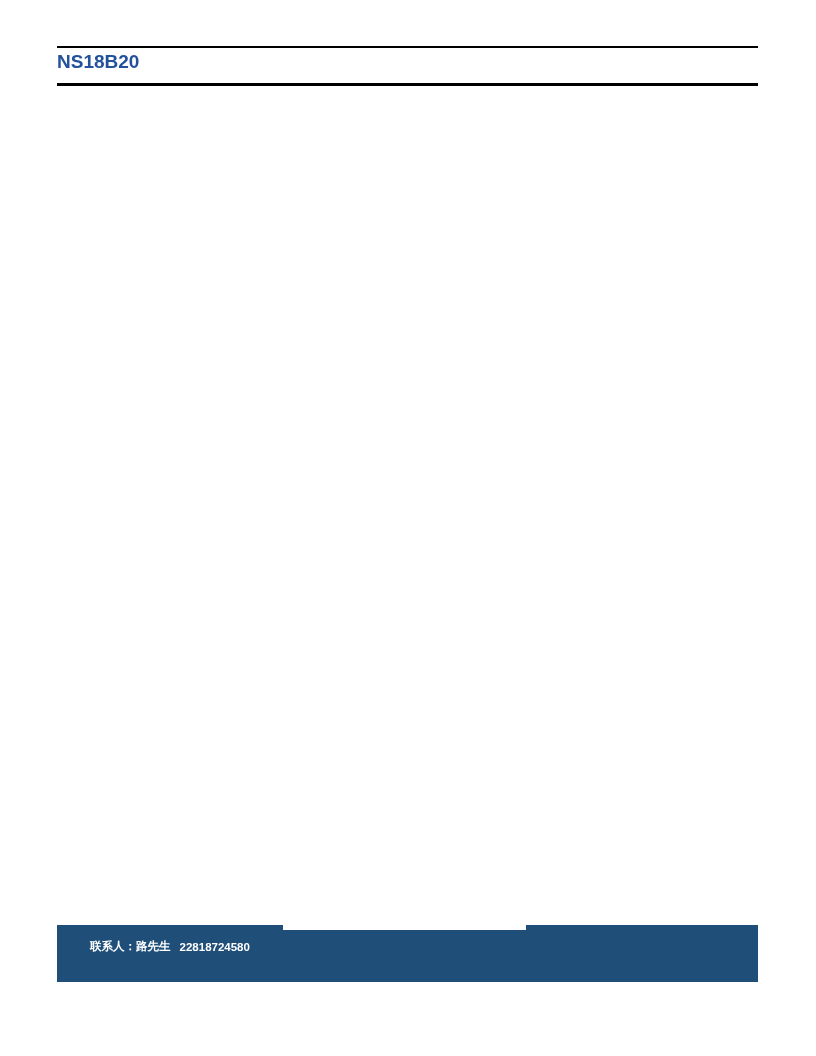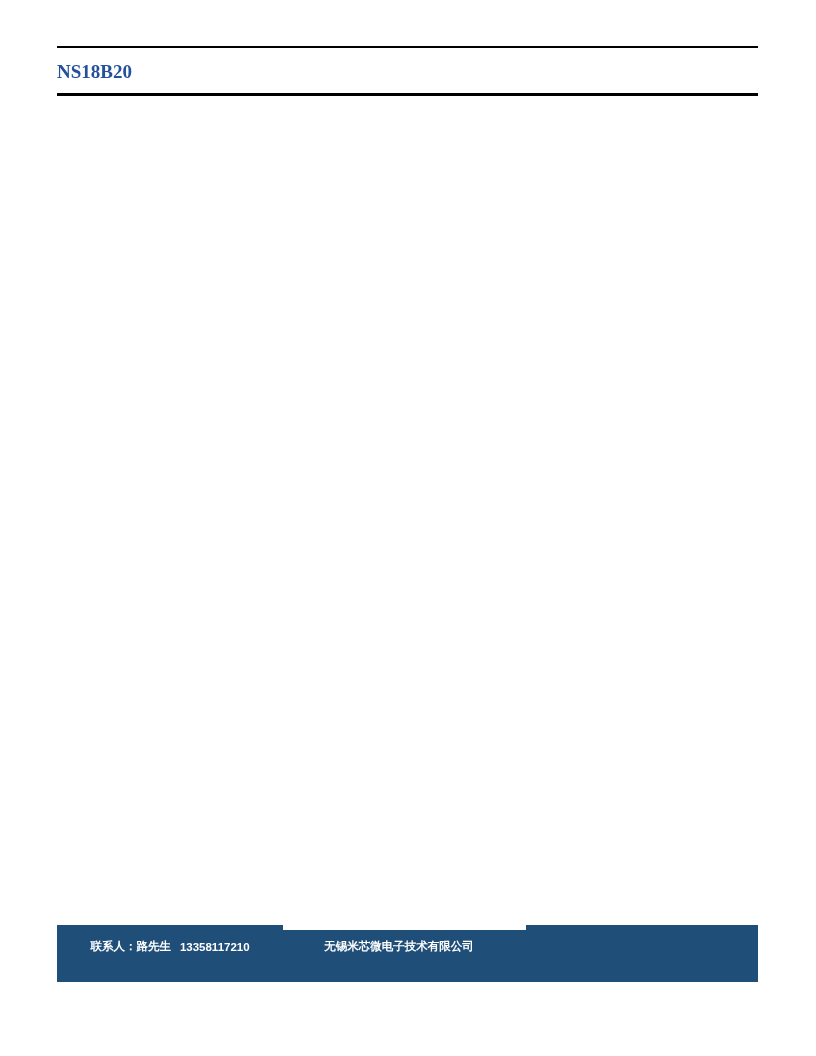--- a/index.html
+++ b/index.html
@@ -7,21 +7,21 @@
     position:relative;width:816px;height:1056px;background:#ffffff;
     margin:0 auto;overflow:hidden;
     font-family:"Liberation Sans","DejaVu Sans",sans-serif;
     color:#1a1a1a;
   }
 
   
   .hdr{position:absolute;top:46px;left:57px;width:701px;}
   .rule-top{border-top:2px solid #000;}
   .doc-title{
-    margin-top:13px;font-size:19px;font-weight:bold;line-height:22px;font-family:Liberation Serif, serif;
+    margin-top:3px;font-size:19px;font-weight:bold;line-height:22px;
   }
   .rule-bottom{border-top:3px solid #000;margin-top:10px;}
 
   
   .toc{position:absolute;top:145px;left:57px;width:701px;}
   .toc-heading{
     font-size:17px;font-weight:bold;letter-spacing:2px;line-height:22px;
     margin:0 0 17px 4px;color:#000;
   }
   .toc-row{
@@ -64,21 +64,18 @@
       </div>
   </div>
 
   <div class="footer">
     <div class="f-tab" id="f-tab-left" style="left: 0px; width: 226px; background: rgb(31, 78, 121);"></div>
     <div class="f-tab" id="f-tab-right" style="left: 469px; width: 232px; background: rgb(31, 78, 121);"></div>
     <div class="f-bar" id="f-bar" style="background: rgb(31, 78, 121);"></div>
     <div class="f-text">
       <div class="f-seg left">
         <span>联系人：路先生</span>
-        <span>13358117210</span>
-      </div>
-      <div class="f-seg right">
-        <span>无锡米芯微电子技术有限公司</span>
+        <span>22818724580</span>
       </div>
     </div>
   </div>
 
 </div>
 
 </body></html>

